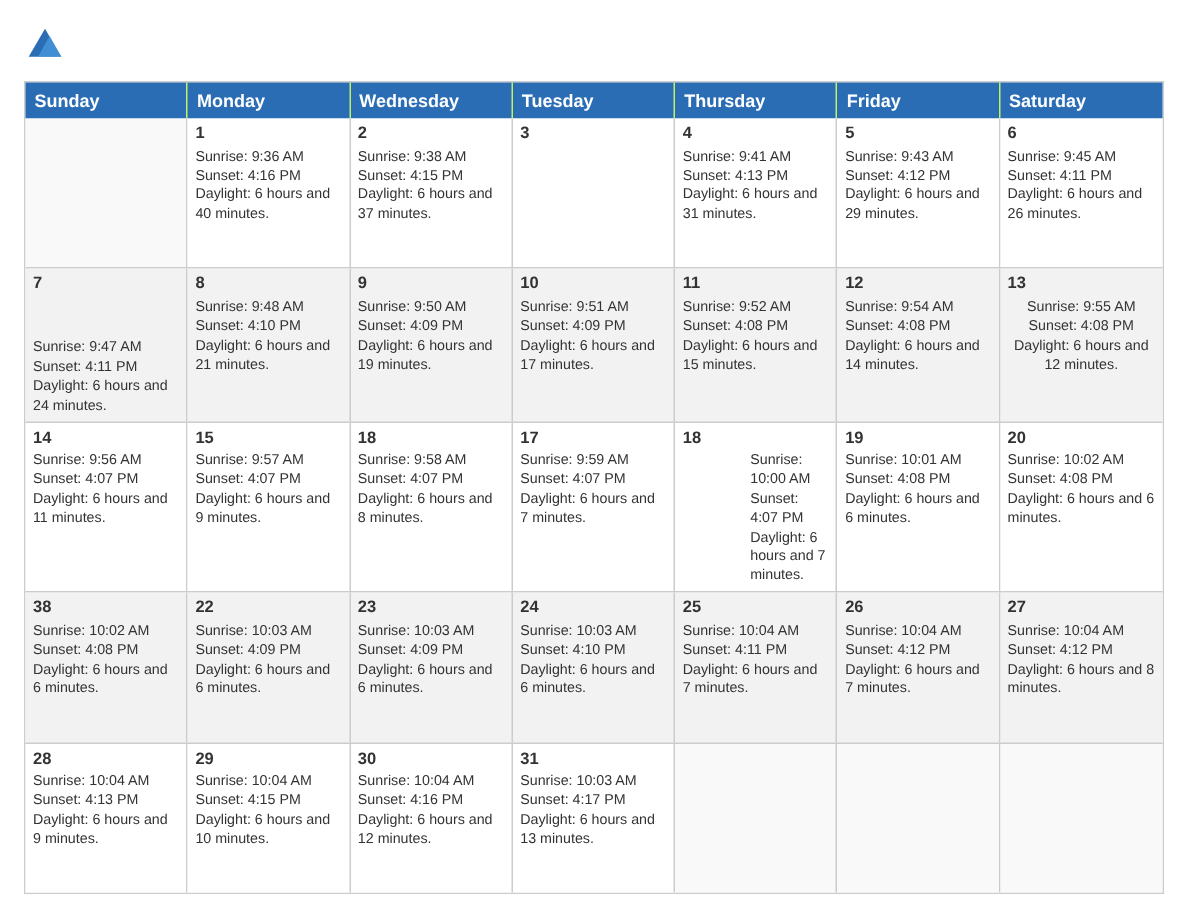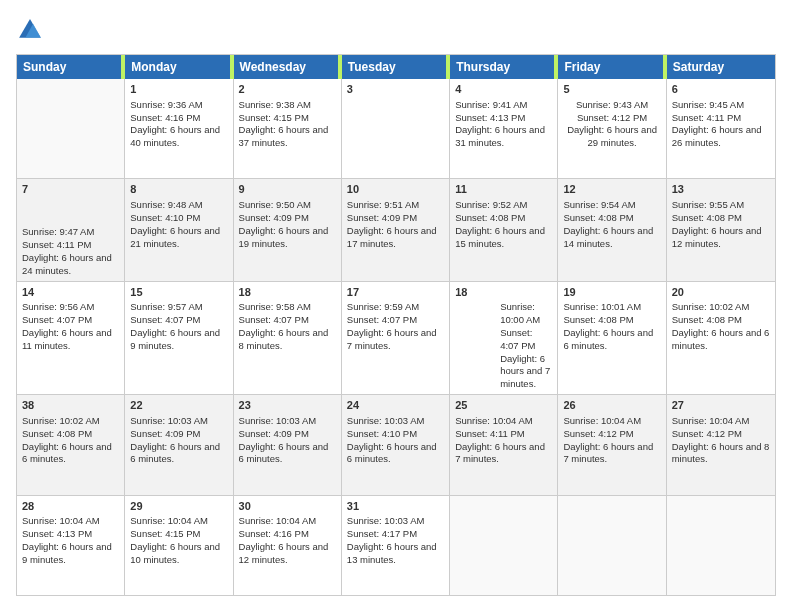--- a/index.html
+++ b/index.html
@@ -70,21 +70,21 @@
       display: grid;
       grid-template-columns: repeat(7, 1fr);
       background: #2a6db5;
     }
     .cal-header-cell {
       color: #fff;
       font-weight: bold;
       font-size: 12px;
       padding: 5px 6px;
       text-align: left;
-      border-right: 4px solid #bef264;
+      border-right: 1px solid #bef264;
     }
     .cal-header-cell:last-child { border-right: none; }
     .cal-body {
       flex: 1;
       display: flex;
       flex-direction: column;
     }
     .cal-row {
       display: grid;
       grid-template-columns: repeat(7, 1fr);
@@ -166,21 +166,21 @@
             <div class="day-number">3</div>
           </div>
           <div class="cal-cell">
             <div class="day-number">4</div>
             <div class="cell-text" style="white-space: pre-line;">Sunrise: 9:41 AM
 Sunset: 4:13 PM
 Daylight: 6 hours and 31 minutes.</div>
           </div>
           <div class="cal-cell">
             <div class="day-number">5</div>
-            <div class="cell-text" style="white-space: pre-line; text-align: center;">Sunrise: 9:43 AM
+            <div class="cell-text" style="white-space: pre-line;">Sunrise: 9:43 AM
 Sunset: 4:12 PM
 Daylight: 6 hours and 29 minutes.</div>
           </div>
           <div class="cal-cell">
             <div class="day-number">6</div>
             <div class="cell-text" style="white-space: pre-line;">Sunrise: 9:45 AM
 Sunset: 4:11 PM
 Daylight: 6 hours and 26 minutes.</div>
           </div>
         </div>
@@ -216,21 +216,21 @@
 Daylight: 6 hours and 15 minutes.</div>
           </div>
           <div class="cal-cell">
             <div class="day-number">12</div>
             <div class="cell-text" style="white-space: pre-line;">Sunrise: 9:54 AM
 Sunset: 4:08 PM
 Daylight: 6 hours and 14 minutes.</div>
           </div>
           <div class="cal-cell">
             <div class="day-number">13</div>
-            <div class="cell-text" style="white-space: pre-line;">Sunrise: 9:55 AM
+            <div class="cell-text" style="white-space: pre-line; text-align: center;">Sunrise: 9:55 AM
 Sunset: 4:08 PM
 Daylight: 6 hours and 12 minutes.</div>
           </div>
         </div>
         <div class="cal-row">
           <div class="cal-cell">
             <div class="day-number">14</div>
             <div class="cell-text" style="white-space: pre-line;">Sunrise: 9:56 AM
 Sunset: 4:07 PM
 Daylight: 6 hours and 11 minutes.</div>

